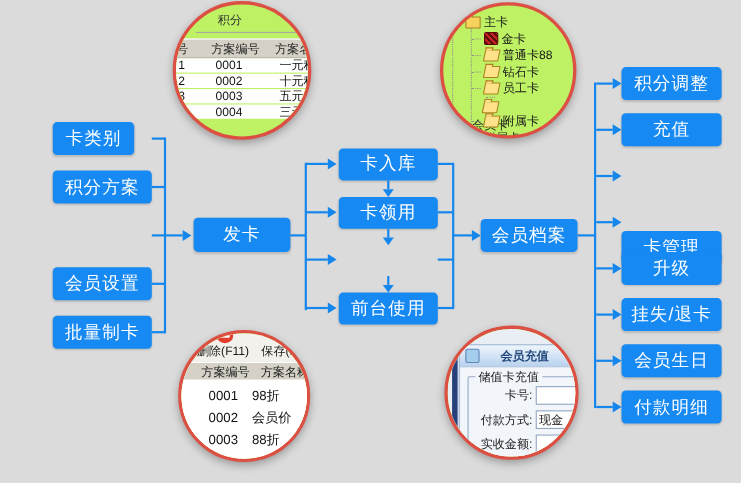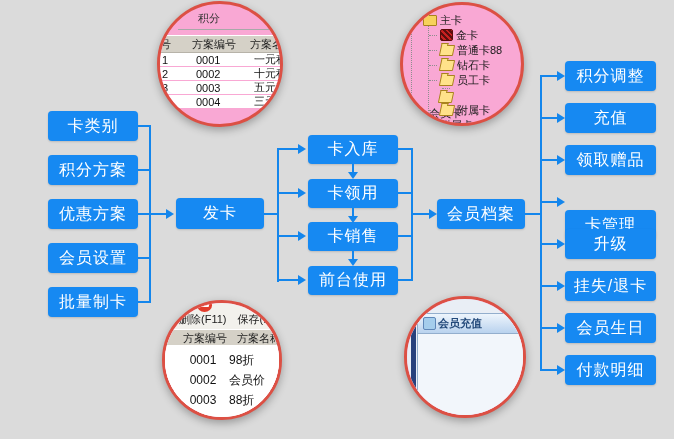--- a/index.html
+++ b/index.html
@@ -12,21 +12,21 @@
         font-size:16px;letter-spacing:1px;box-shadow:0 1px 2px rgba(0,0,0,.15);}
 
   
   .hl,.vl{position:absolute;background:#1486ec;}
   .ar{position:absolute;width:0;height:0;border-top:5px solid transparent;
       border-bottom:5px solid transparent;border-left:8px solid #1486ec;}
   .ad{position:absolute;width:0;height:0;border-left:5px solid transparent;
       border-right:5px solid transparent;border-top:7px solid #1486ec;}
 
   
-  .callout{position:absolute;border-radius:50%;border:3px solid #dc5044;background:#f9a8d4;
+  .callout{position:absolute;border-radius:50%;border:3px solid #dc5044;background:#bef264;
            overflow:hidden;box-shadow:0 3px 8px rgba(0,0,0,.3);}
   .cc{position:absolute;inset:0;font-size:11px;color:#1a1a1a;}
 
   
   .ghead{position:absolute;background:#d5d1c7;border-top:1px solid #fff;border-bottom:1px solid #b7b3a9;
          display:flex;align-items:center;font-size:11px;color:#222;}
   .grow{position:absolute;display:flex;align-items:center;background:#fff;font-size:11px;color:#111;}
   .cell{white-space:nowrap;overflow:hidden;}
 
   
@@ -45,38 +45,37 @@
 
   
   .ic-del{position:absolute;width:15px;height:13px;background:#e23c2b;border-radius:50%;}
   .ic-del::after{content:"";position:absolute;left:3px;top:5px;width:9px;height:3px;background:#fff;border-radius:1px;}
   .ic-save{position:absolute;width:11px;height:12px;background:#4a79d6;border:1px solid #2c4f9e;}
   .ic-save::after{content:"";position:absolute;left:2px;top:5px;width:6px;height:5px;background:#fff;}
 
   
   .xp-title{position:absolute;left:0;top:0;right:0;height:19px;border-top-left-radius:6px;
             background:linear-gradient(#eef5fc,#b9d2ee);border-bottom:1px solid #93aecd;
-            display:flex;align-items:center;gap:2px;padding-left:5px;font-weight:bold;
+            display:flex;align-items:center;gap:19px;padding-left:5px;font-weight:bold;
             font-size:11px;color:#23497a;}
   .xp-ico{width:11px;height:11px;background:#a5cdec;border:1px solid #5f87b8;border-radius:2px;flex:0 0 auto;}
   .groupbox{position:absolute;border:1px solid #93a8c4;border-radius:2px;}
   .grouplabel{position:absolute;top:-8px;left:6px;background:#f2f6fb;padding:0 3px;font-size:11px;color:#222;}
   .frow{position:absolute;display:flex;align-items:center;}
   .flabel{width:58px;text-align:right;font-size:11px;color:#222;padding-right:3px;white-space:nowrap;}
   .finput{width:84px;height:15px;background:#fff;border:1px solid #8fa6c0;font-size:11px;
           display:flex;align-items:center;padding-left:2px;}
 </style>
 </head>
 <body>
 
 <div id="canvas">
 
-  <div class="node" style="left:48px;top:111px;width:90px;height:30px;font-family:Liberation Serif, serif;">卡类别</div>
+  <div class="node" style="left:48px;top:111px;width:74px;height:30px;font-family:Liberation Serif, serif;">卡类别</div>
   <div class="node" style="left:48px;top:155px;width:90px;height:30px;">积分方案</div>
-  <div class="node" style="left:48px;top:199px;width:90px;height:30px;">优惠方案</div>
   <div class="node" style="left:48px;top:243px;width:90px;height:30px;">会员设置</div>
   <div class="node" style="left:48px;top:287px;width:90px;height:30px;">批量制卡</div>
 
   <div class="hl" style="left:138px;top:125px;width:12px;height:2px;"></div>
   <div class="hl" style="left:138px;top:169px;width:12px;height:2px;"></div>
   <div class="hl" style="left:138px;top:213px;width:28px;height:2px;"></div>
   <div class="hl" style="left:138px;top:257px;width:12px;height:2px;"></div>
   <div class="hl" style="left:138px;top:301px;width:12px;height:2px;"></div>
   <div class="vl" style="left:149px;top:125px;width:2px;height:178px;"></div>
   <div class="ar" style="left:166px;top:209px;"></div>
@@ -89,21 +88,20 @@
   <div class="hl" style="left:278px;top:192px;width:20px;height:2px;"></div>
   <div class="hl" style="left:278px;top:235px;width:20px;height:2px;"></div>
   <div class="hl" style="left:278px;top:279px;width:20px;height:2px;"></div>
   <div class="ar" style="left:298px;top:144px;"></div>
   <div class="ar" style="left:298px;top:188px;"></div>
   <div class="ar" style="left:298px;top:231px;"></div>
   <div class="ar" style="left:298px;top:275px;"></div>
 
   <div class="node" style="left:308px;top:135px;width:90px;height:29px;text-align:right;">卡入库</div>
   <div class="node" style="left:308px;top:179px;width:90px;height:29px;">卡领用</div>
-  <div class="node" style="left:308px;top:222px;width:90px;height:29px;">卡销售</div>
   <div class="node" style="left:308px;top:266px;width:90px;height:29px;">前台使用</div>
 
   <div class="vl" style="left:352px;top:164px;width:2px;height:8px;"></div>
   <div class="ad" style="left:348px;top:172px;"></div>
   <div class="vl" style="left:352px;top:208px;width:2px;height:8px;"></div>
   <div class="ad" style="left:348px;top:216px;"></div>
   <div class="vl" style="left:352px;top:251px;width:2px;height:8px;"></div>
   <div class="ad" style="left:348px;top:259px;"></div>
 
   <div class="hl" style="left:398px;top:148px;width:14px;height:2px;"></div>
@@ -130,21 +128,20 @@
   <div class="ar" style="left:557px;top:113px;"></div>
   <div class="ar" style="left:557px;top:155px;"></div>
   <div class="ar" style="left:557px;top:197px;"></div>
   <div class="ar" style="left:557px;top:239px;"></div>
   <div class="ar" style="left:557px;top:281px;"></div>
   <div class="ar" style="left:557px;top:323px;"></div>
   <div class="ar" style="left:557px;top:365px;"></div>
 
   <div class="node" style="left:565px;top:61px;width:91px;height:30px;">积分调整</div>
   <div class="node" style="left:565px;top:103px;width:91px;height:30px;">充值</div>
-  <div class="node" style="left:565px;top:145px;width:91px;height:30px;">领取赠品</div>
   <div class="node" style="left:565px;top:187px;width:91px;height:30px;margin-top:23px;">卡管理</div>
   <div class="node" style="left:565px;top:229px;width:91px;height:30px;">升级</div>
   <div class="node" style="left:565px;top:271px;width:91px;height:30px;">挂失/退卡</div>
   <div class="node" style="left:565px;top:313px;width:91px;height:30px;">会员生日</div>
   <div class="node" style="left:565px;top:355px;width:91px;height:30px;">付款明细</div>
 
   <div class="callout" style="left:157px;top:1px;width:120px;height:120px;">
     <div class="cc">
       <div style="position:absolute;left:38px;top:7px;color:#333;">积分</div>
       <div style="position:absolute;left:18px;top:25px;width:102px;height:1px;background:#a8a8a8;"></div>
@@ -254,17 +251,36 @@
   </div>
 
   <div class="callout" style="left:404px;top:296px;width:116px;height:116px;">
     <div class="cc" style="background:#e9eef5;">
       <div style="position:absolute;left:4px;top:24px;width:5px;height:92px;background:#27407c;"></div>
       <div style="position:absolute;left:10px;top:14px;width:140px;height:110px;background:#f2f6fb;border:1px solid #93aecd;">
         <div class="xp-title">
           <span class="xp-ico"></span>
           <span>会员充值</span>
         </div>
+        <div class="groupbox" style="left:7px;top:28px;width:128px;height:92px;">
+          <span class="grouplabel">储值卡充值</span>
+          <div class="frow" style="left:0;top:8px;">
+            <span class="flabel">卡号:</span>
+            <span class="finput"></span>
+          </div>
+          <div class="frow" style="left:0;top:30px;">
+            <span class="flabel">付款方式:</span>
+            <span class="finput">现金</span>
+          </div>
+          <div class="frow" style="left:0;top:52px;">
+            <span class="flabel">实收金额:</span>
+            <span class="finput"></span>
+          </div>
+          <div class="frow" style="left:0;top:74px;">
+
+            <span class="finput"></span>
+          </div>
+        </div>
       </div>
     </div>
   </div>
 
 </div>
 
 </body></html>

